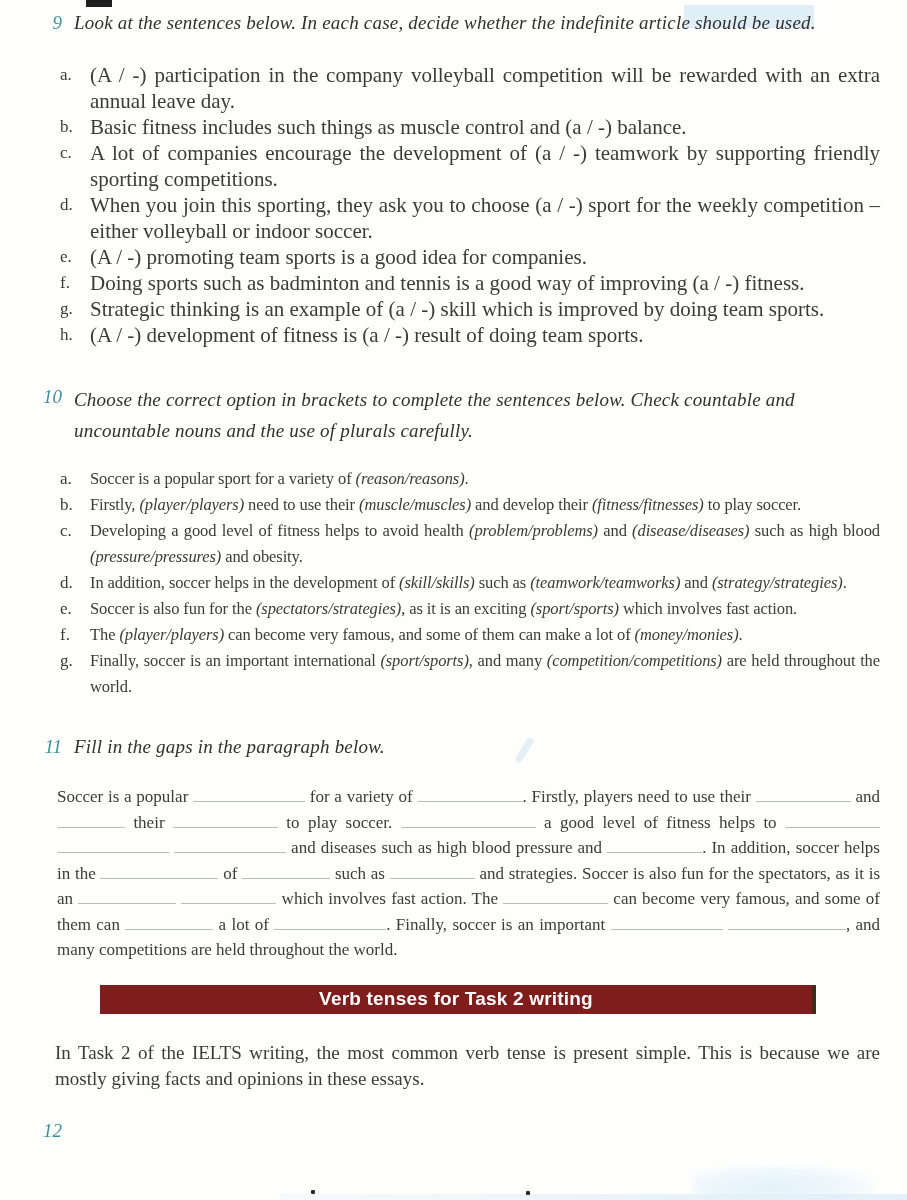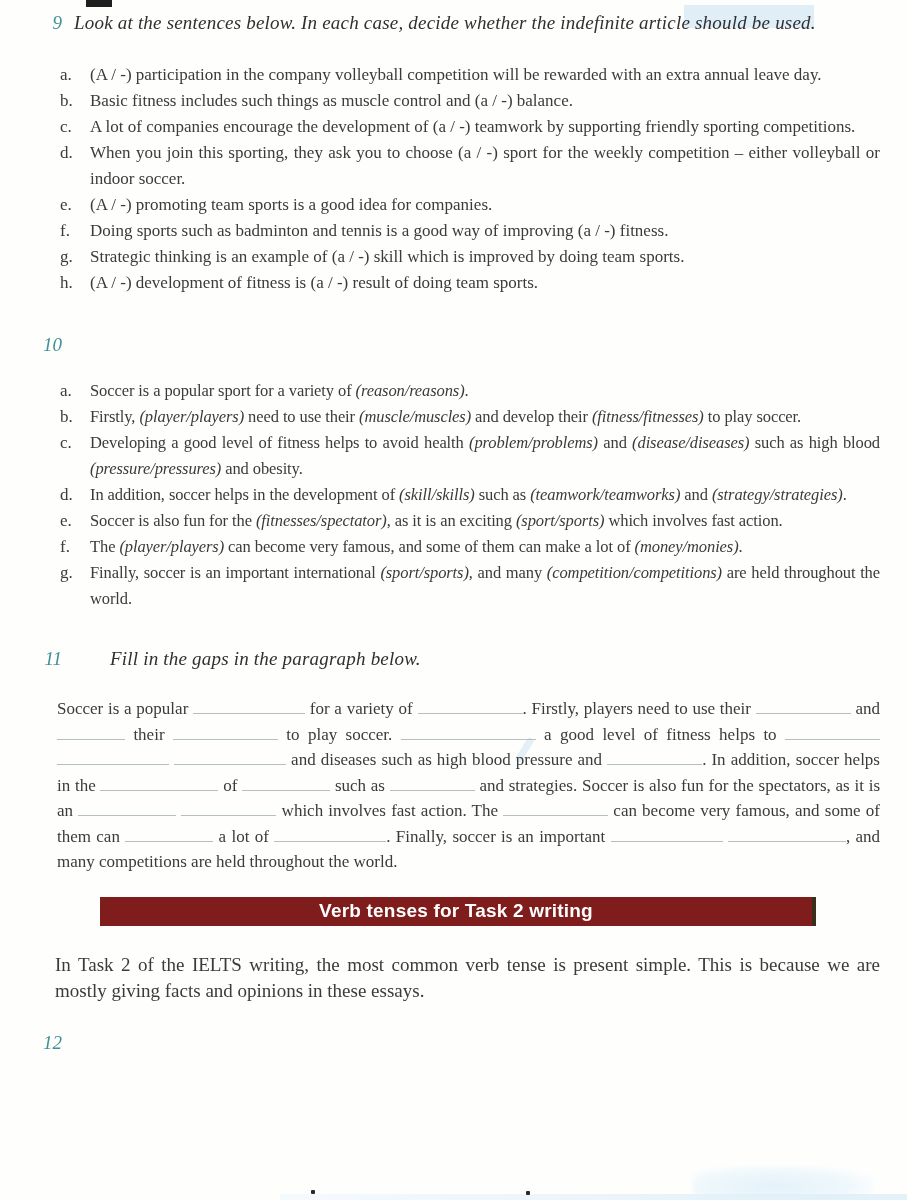--- a/index.html
+++ b/index.html
@@ -38,21 +38,21 @@
   }
   .ex-title.wide{line-height:31px;}
 
   
   .ex-list{padding-left:60px;padding-right:27px;}
   .li{display:flex;}
   .li-label{
     flex:0 0 30px;font-size:17px;line-height:26px;color:#3b3b3b;
   }
   .li-text{
-    flex:1 1 auto;font-size:17px;line-height:26px;text-align:justify;color:#3b3b3b;
+    flex:1 1 auto;font-size:21px;line-height:26px;text-align:justify;color:#3b3b3b;
   }
   .ex10 .li-text{font-size:16.5px;letter-spacing:-0.1px;}
   .opt{font-style:italic;}
 
   
   .gap-para{
     margin:8px 27px 0 57px;
     font-size:17px;line-height:25.5px;text-align:justify;color:#3b3b3b;
   }
   .gap{
@@ -78,21 +78,21 @@
   .note{
     margin:26px 27px 0 55px;
     font-size:19px;line-height:26px;text-align:justify;color:#3b3b3b;
   }
 
   
   .sec9 .ex-head{margin-bottom:26px;}
   .sec9{margin-bottom:36px;}
   .sec10 .ex-head{margin-bottom:20px;}
   .sec10{margin-bottom:34px;}
-  .sec11 .ex-head{margin-bottom:24px;gap:36px;}
+  .sec11 .ex-head{margin-bottom:24px;}
   .sec12{margin-top:26px;}
 </style>
 </head>
 <body>
 
 <div class="page">
 
   <div class="artifact mark-topleft"></div>
   <div class="artifact hl-title"></div>
   <div class="artifact smudge-11"></div>
@@ -140,41 +140,42 @@
         <div class="li">
           <span class="li-label">h.</span>
           <span class="li-text">(A / -) development of fitness is (a / -) result of doing team sports.</span>
         </div>
       </div>
     </section>
 
     <section class="sec10 ex10">
       <div class="ex-head">
         <span class="ex-num">10</span>
+        <span class="ex-title wide">Choose the correct option in brackets to complete the sentences below. Check countable and uncountable nouns and the use of plurals carefully.</span>
       </div>
       <div class="ex-list">
         <div class="li">
           <span class="li-label">a.</span>
           <span class="li-text">Soccer is a popular sport for a variety of <span class="opt">(reason/reasons)</span>.</span>
         </div>
         <div class="li">
           <span class="li-label">b.</span>
           <span class="li-text">Firstly, <span class="opt">(player/players)</span> need to use their <span class="opt">(muscle/muscles)</span> and develop their <span class="opt">(fitness/fitnesses)</span> to play soccer.</span>
         </div>
         <div class="li">
           <span class="li-label">c.</span>
           <span class="li-text">Developing a good level of fitness helps to avoid health <span class="opt">(problem/problems)</span> and <span class="opt">(disease/diseases)</span> such as high blood <span class="opt">(pressure/pressures)</span> and obesity.</span>
         </div>
         <div class="li">
           <span class="li-label">d.</span>
           <span class="li-text">In addition, soccer helps in the development of <span class="opt">(skill/skills)</span> such as <span class="opt">(teamwork/teamworks)</span> and <span class="opt">(strategy/strategies)</span>.</span>
         </div>
         <div class="li">
           <span class="li-label">e.</span>
-          <span class="li-text">Soccer is also fun for the <span class="opt">(fitnesses/spectator)</span>, as it is an exciting <span class="opt">(sport/sports)</span> which involves fast action.</span>
+          <span class="li-text">Soccer is also fun for the <span class="opt">(spectators/strategies)</span>, as it is an exciting <span class="opt">(sport/sports)</span> which involves fast action.</span>
         </div>
         <div class="li">
           <span class="li-label">f.</span>
           <span class="li-text">The <span class="opt">(player/players)</span> can become very famous, and some of them can make a lot of <span class="opt">(money/monies)</span>.</span>
         </div>
         <div class="li">
           <span class="li-label">g.</span>
           <span class="li-text">Finally, soccer is an important international <span class="opt">(sport/sports)</span>, and many <span class="opt">(competition/competitions)</span> are held throughout the world.</span>
         </div>
       </div>

